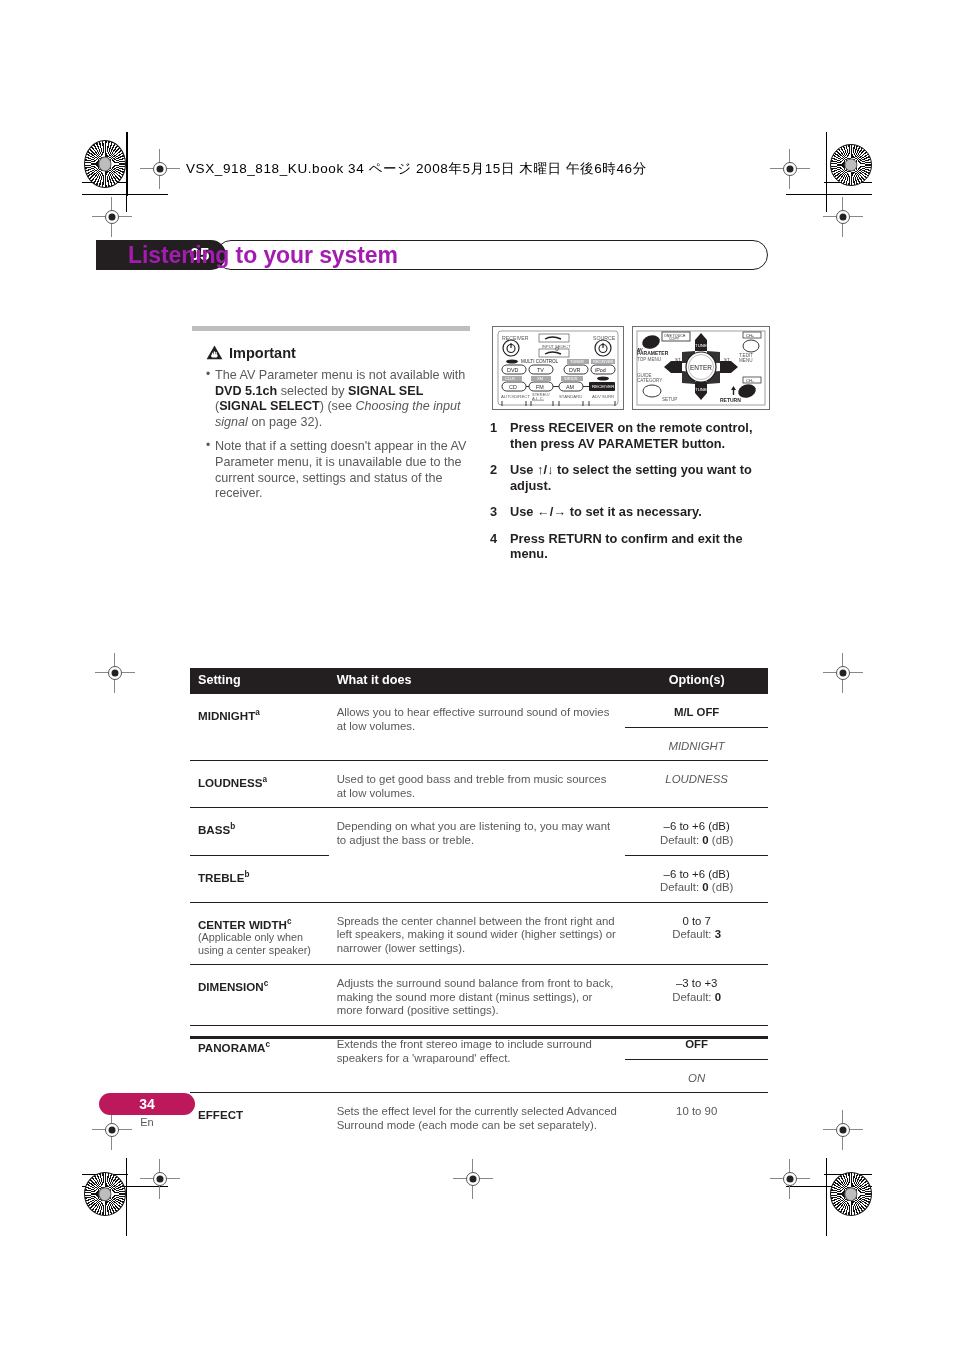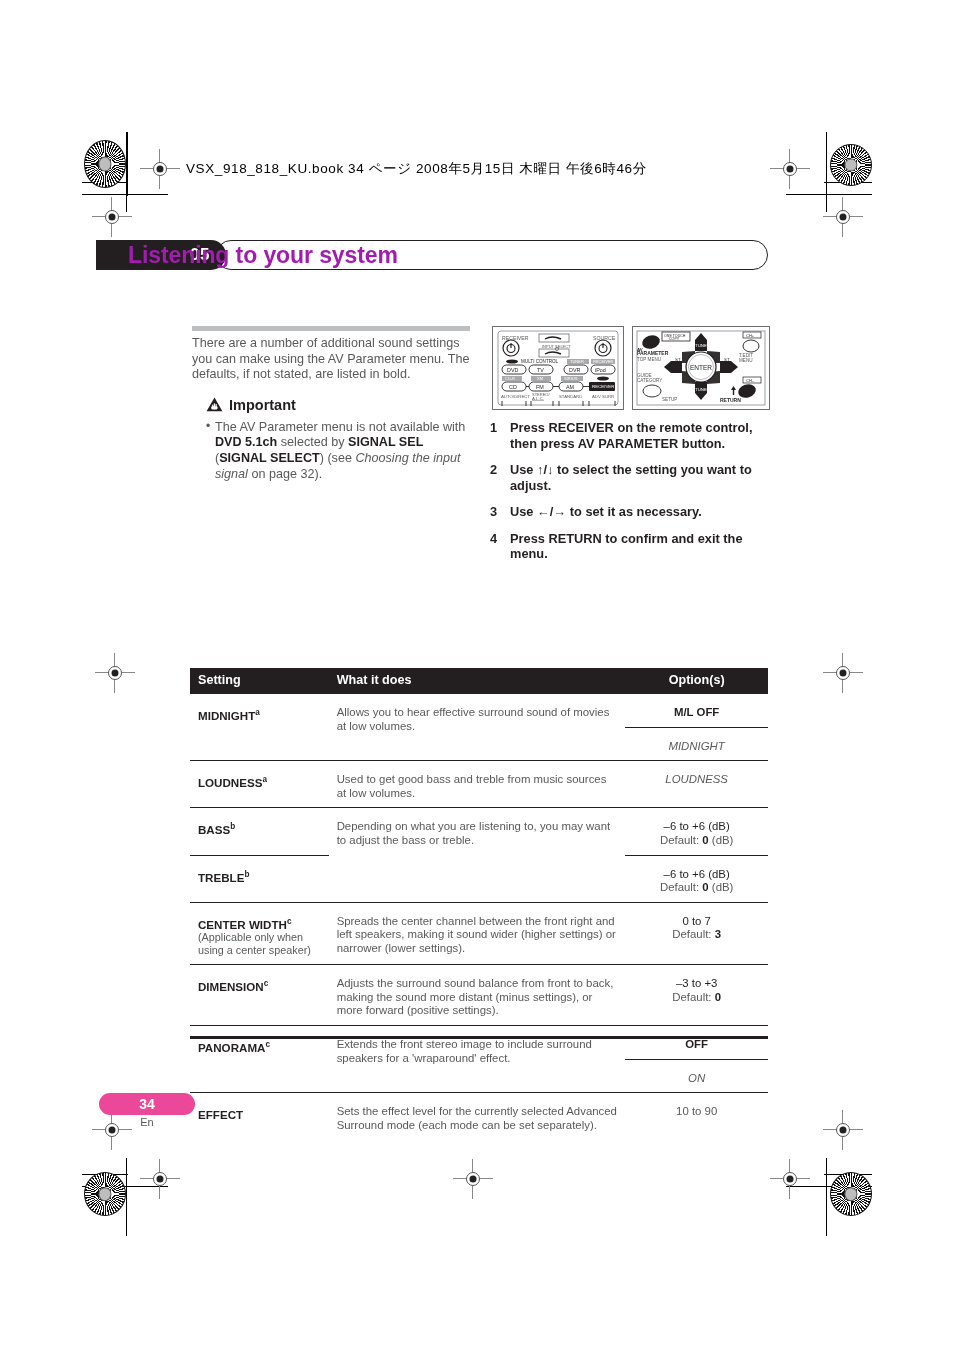--- a/index.html
+++ b/index.html
@@ -300,21 +300,21 @@
     background: #231f20;
   }
 
   
   .page-pill {
     position: absolute;
     left: 99px;
     top: 1093px;
     width: 96px;
     height: 22px;
-    background: #ec4899;
+    background: #be185d;
     border-radius: 11px;
   }
   .page-num {
     position: absolute;
     left: 0; right: 0;
     top: 50%;
     transform: translateY(-50%);
     text-align: center;
     color: #fff;
     font-size: 14px;
@@ -529,41 +529,43 @@
       <text x="68" y="20" text-anchor="middle" font-family="Liberation Sans, sans-serif" font-size="4.4" fill="#fff">TUNE</text>
       <text x="68" y="64" text-anchor="middle" font-family="Liberation Sans, sans-serif" font-size="4.4" fill="#fff">TUNE</text>
       <text x="42" y="34" font-family="Liberation Sans, sans-serif" font-size="4.4" fill="#231f20">ST</text>
       <text x="91" y="34" font-family="Liberation Sans, sans-serif" font-size="4.4" fill="#231f20">ST</text>
     </svg>
   </div>
 </div>
 
 <div class="col-left">
   <div class="section-rule"></div>
-  <p class="body">There are a number of additional sound settings you can make using the AV Parameter menu. The defaults, if not stated, are listed in bold.</p>
 
   <div class="important-head">
     <span>
       <svg width="17" height="15" viewBox="0 0 17 15" xmlns="http://www.w3.org/2000/svg">
         <path d="M8.5 0.6 L16.4 14.2 H0.6 Z" fill="#231f20"></path>
         <g fill="#ffffff">
           <rect x="6.1" y="7.4" width="1.25" height="4.4" rx="0.55"></rect>
           <rect x="7.8" y="6.3" width="1.25" height="5.5" rx="0.55"></rect>
           <rect x="9.5" y="6.9" width="1.25" height="4.9" rx="0.55"></rect>
           <rect x="5.2" y="9.2" width="6.3" height="3.2" rx="1.1"></rect>
         </g>
       </svg>
     </span>
     <span class="label">Important</span>
   </div>
 
   <ul class="bullets">
     <li>
       <span>The AV Parameter menu is not available with </span><span class="b">DVD 5.1ch</span><span> selected by </span><span class="b">SIGNAL SEL</span><span> (</span><span class="b">SIGNAL SELECT</span><span>) (see </span><span class="i">Choosing the input signal</span><span> on page 32).</span>
     </li>
+    <li>
+      <span>Note that if a setting doesn't appear in the AV Parameter menu, it is unavailable due to the current source, settings and status of the receiver.</span>
+    </li>
   </ul>
 </div>
 
 <div class="col-right" style="top:420px;">
   <div class="step">
     <div class="step-head">
       <span class="step-num">1</span>
       <span class="step-text">Press RECEIVER on the remote control, then press AV PARAMETER button.</span>
     </div>
   </div>

